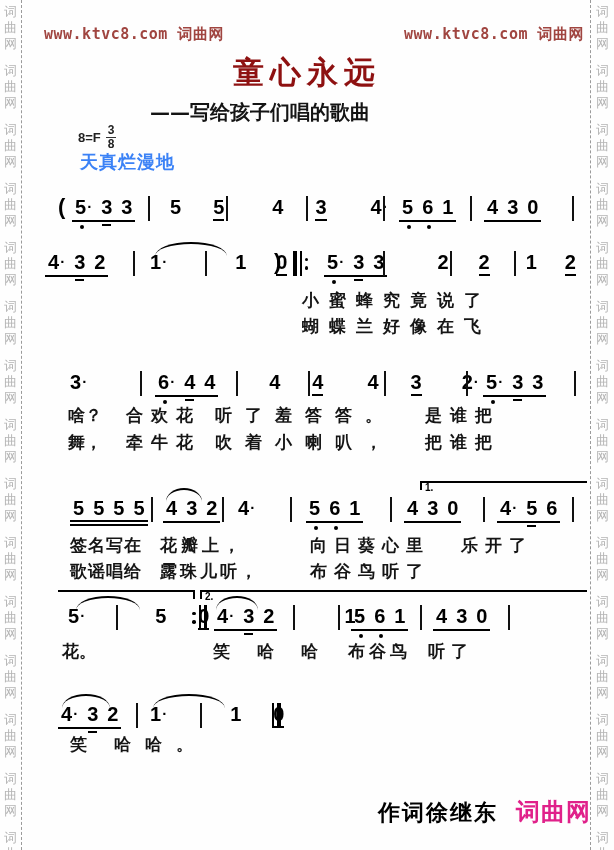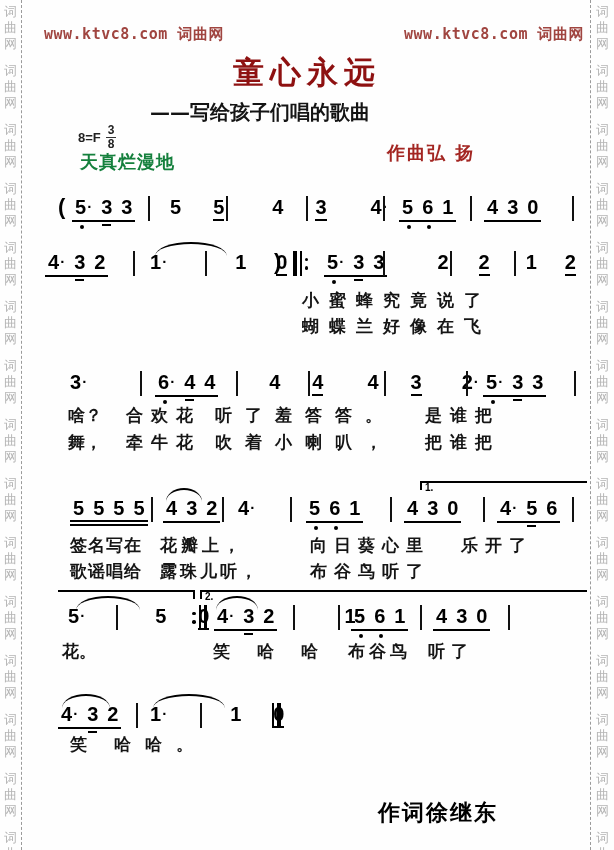--- a/index.html
+++ b/index.html
@@ -22,21 +22,21 @@
   #subtitle{position:absolute;top:99px;left:150px;font-size:20px;font-weight:bold;color:#141414;
             font-family:"DejaVu Serif",serif;}
   .credit{position:absolute;left:387px;font-size:18px;font-weight:bold;
           font-family:"DejaVu Serif",serif;letter-spacing:2px;}
   #credit-lyr{top:114px;}
   #credit-comp{top:141px;}
   #keysig{position:absolute;left:78px;top:124px;font-size:13px;font-weight:bold;color:#222;
           display:flex;align-items:center;gap:5px;}
   .frac{display:inline-flex;flex-direction:column;align-items:center;font-size:12px;line-height:1.05;}
   .frac .num{border-bottom:1px solid #333;padding:0 2px;}
-  #tempo{position:absolute;left:80px;top:150px;font-size:18px;font-weight:bold;color:#15803d;
+  #tempo{position:absolute;left:80px;top:150px;font-size:18px;font-weight:bold;color:#3b82f6;
          font-family:"DejaVu Serif",serif;letter-spacing:1px;}
   
   #score{position:absolute;left:0;top:0;width:614px;height:850px;}
   .system{position:absolute;left:0;width:614px;height:0;}
   .tok{position:absolute;top:0;}
   .note{display:inline-block;position:relative;font:bold 20px "Liberation Sans",sans-serif;
         line-height:22px;color:#000;}
   .digit{display:inline;}
   .adot{font-weight:bold;font-size:15px;vertical-align:2px;margin-left:1px;}
   .u1{border-bottom:2px solid #000;padding-bottom:1px;}
@@ -222,21 +222,20 @@
         <div class="wmchar" style="color: rgb(181, 181, 181);">曲</div>
       </div>
     </div>
 
   <div id="site-left" class="site" style="color: rgb(160, 69, 64);">www.ktvc8.com 词曲网</div>
   <div id="site-right" class="site" style="color: rgb(160, 69, 64);">www.ktvc8.com 词曲网</div>
 
   <div id="title" style="color: rgb(142, 17, 17);">童心永远</div>
   <div id="subtitle">——写给孩子们唱的歌曲</div>
 
-  <div id="credit-comp" class="credit" style="color: rgb(163, 38, 34);">作曲弘  扬</div>
 
   <div id="keysig">
     <span>8=F</span>
     <span class="frac">
       <span class="num">3</span>
       <span>8</span>
     </span>
   </div>
   <div id="tempo">天真烂漫地</div>
 
@@ -329,13 +328,14 @@
           <span class="note"><span class="digit">4</span><span class="adot">·</span></span>
           <span class="note db"><span class="digit">3</span></span>
           <span class="note"><span class="digit">2</span></span>
         </span><span class="bar tok" style="left: 136px;"></span><span class="note tok" style="left: 150px;"><span class="digit">1</span><span class="adot">·</span></span><span class="bar tok" style="left: 200px;"></span><span class="note tok" style="left: 213px;"><span class="digit">1</span></span><span class="note u1 tok" style="left: 245px;"><span class="digit">0</span></span><span class="rpt tok" style="left: 272px;">
           <span class="rline"></span>
           <span class="rline thick"></span>
         </span><span class="arc" style="left: 62px; width: 48px; top: -9px;"></span><span class="arc" style="left: 153px; width: 72px; top: -9px;"></span><span class="lyr" style="left: 70px; top: 30px;">笑</span><span class="lyr" style="left: 114px; top: 30px; letter-spacing: 14px;">哈哈。</span></div>
     </div>
 
   <div id="footer-label">作词徐继东</div>
+  <div id="footer-site" style="color: rgb(224, 33, 138);">词曲网</div>
 </div>
 
 </body></html>

